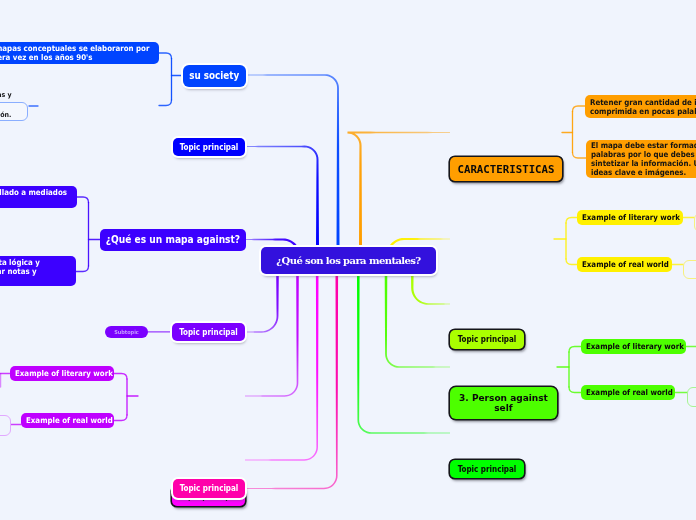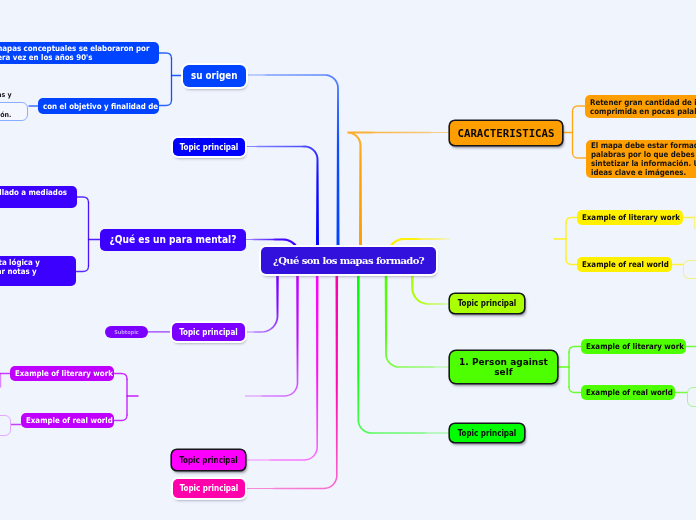--- a/index.html
+++ b/index.html
@@ -8,21 +8,21 @@
        font-family:"DejaVu Sans",sans-serif;}
   #stage{position:relative;width:696px;height:520px;overflow:hidden;background:#f0f4fd;}
   svg#links{position:absolute;left:0;top:0;width:696px;height:520px;}
   #nodes{position:absolute;left:0;top:0;width:696px;height:520px;}
   .node{position:absolute;box-sizing:border-box;display:flex;align-items:center;
         justify-content:center;text-align:center;font-weight:bold;
         border-radius:5px;padding:0 5px;}
   .node .lbl{display:block;width:100%;white-space:nowrap;}
   .node.wrap .lbl{white-space:pre-line;}
   .st-white{box-shadow:0 0 0 2px #ffffff, 1px 2.5px 2.5px rgba(90,90,110,0.40);}
-  .st-black{box-shadow:0 0 0 1.6px #15151a, 1.5px 2.5px 2.5px rgba(40,40,50,0.45);}
+  .st-black{box-shadow:0 0 0 1.6px #15151a, 1.5px 2.5px 2.5px rgba(40,40,50,0.45);margin-top:36px;}
   .st-plain{border:0;}
   .st-ghostb{border:1.3px solid #8aaeff;background:rgba(255,255,255,0.30);}
   .st-ghostmp{border:1.3px solid #e2a8ff;background:rgba(255,255,255,0.25);}
   .st-ghosty{border:1.3px solid #f6f07e;background:rgba(255,255,255,0.25);}
   .st-ghostg{border:1.3px solid #a6f592;background:rgba(255,255,255,0.25);}
 </style>
 </head>
 <body>
 <div id="stage">
   <svg id="links" viewBox="0 0 696 520">
@@ -129,41 +129,38 @@
       <path d="M 672 264.5 H 683" fill="none" stroke="#fff000" stroke-width="1.30" stroke-opacity="0.750" stroke-linecap="round"></path>
       <path d="M 569 352 V 387" fill="none" stroke="#4dff00" stroke-width="1.30" stroke-opacity="0.920" stroke-linecap="round"></path>
       <path d="M 569 352 Q 569 346.5 574.5 346.5 H 581" fill="none" stroke="#4dff00" stroke-width="1.30" stroke-opacity="0.820" stroke-linecap="round"></path>
       <path d="M 569 387 Q 569 392.5 574.5 392.5 H 581" fill="none" stroke="#4dff00" stroke-width="1.30" stroke-opacity="0.820" stroke-linecap="round"></path>
       <path d="M 569 367 H 557" fill="none" stroke="#4dff00" stroke-width="1.30" stroke-opacity="0.880" stroke-linecap="round"></path>
       <path d="M 686 346.5 H 696" fill="none" stroke="#4dff00" stroke-width="1.30" stroke-opacity="0.750" stroke-linecap="round"></path>
       <path d="M 675 392.5 H 687" fill="none" stroke="#4dff00" stroke-width="1.30" stroke-opacity="0.750" stroke-linecap="round"></path>
     </svg>
   <div id="nodes">
       <div class="node st-white" style="left: 183px; top: 64.5px; width: 62.5px; height: 22.5px; background: rgb(0, 68, 255); color: rgb(255, 255, 255); font-size: 9.8px; font-family: &quot;DejaVu Sans Condensed&quot;, &quot;DejaVu Sans&quot;, sans-serif; border-radius: 6px;">
-        <span class="lbl">su origen</span>
+        <span class="lbl">su society</span>
       </div>
       <div class="node st-plain wrap" style="left: -26px; top: 41.5px; width: 185px; height: 22px; background: rgb(0, 68, 255); color: rgb(255, 255, 255); font-size: 7.85px; font-family: &quot;DejaVu Sans Condensed&quot;, &quot;DejaVu Sans&quot;, sans-serif; border-radius: 5px; text-align: left; padding: 0px 5px;">
         <span class="lbl">Los mapas conceptuales se elaboraron por
 primera vez en los años 90's</span>
       </div>
-      <div class="node st-plain" style="left: 38px; top: 98px; width: 121px; height: 16px; background: rgb(0, 68, 255); color: rgb(255, 255, 255); font-size: 7.85px; font-family: &quot;DejaVu Sans Condensed&quot;, &quot;DejaVu Sans&quot;, sans-serif; border-radius: 5px;">
-        <span class="lbl">con el objetivo y finalidad de</span>
-      </div>
       <div class="node st-ghostb" style="left: -112px; top: 101.5px; width: 140px; height: 19.5px; background: rgba(255, 255, 255, 0.28); color: rgb(26, 26, 30); font-size: 7px; font-family: &quot;DejaVu Sans Condensed&quot;, &quot;DejaVu Sans&quot;, sans-serif; border-radius: 6px;">
         <span class="lbl"></span>
       </div>
       <div class="node st-plain wrap" style="left: -150.5px; top: 90.8px; width: 162px; height: 30px; background: transparent; color: rgb(23, 23, 27); font-size: 7px; font-family: &quot;DejaVu Sans Condensed&quot;, &quot;DejaVu Sans&quot;, sans-serif; text-align: right; padding: 0px; line-height: 2.78;">
         <span class="lbl">organizar las ideas y
 facilitar la comprensión.</span>
       </div>
       <div class="node st-white" style="left: 173px; top: 138px; width: 72px; height: 18px; background: rgb(0, 0, 255); color: rgb(255, 255, 255); font-size: 8px; font-family: &quot;DejaVu Sans Condensed&quot;, &quot;DejaVu Sans&quot;, sans-serif;">
         <span class="lbl">Topic principal</span>
       </div>
       <div class="node st-plain" style="left: 100px; top: 228.5px; width: 146px; height: 22px; background: rgb(60, 0, 255); color: rgb(255, 255, 255); font-size: 10.1px; font-family: &quot;DejaVu Sans Condensed&quot;, &quot;DejaVu Sans&quot;, sans-serif; border-radius: 5px;">
-        <span class="lbl">¿Qué es un para mental?</span>
+        <span class="lbl">¿Qué es un mapa against?</span>
       </div>
       <div class="node st-plain wrap" style="left: -53px; top: 186px; width: 129.5px; height: 22px; background: rgb(60, 0, 255); color: rgb(255, 255, 255); font-size: 7.85px; font-family: &quot;DejaVu Sans Condensed&quot;, &quot;DejaVu Sans&quot;, sans-serif; border-radius: 5px; text-align: left; padding: 0px 5px;">
         <span class="lbl">Fue desarrollado a mediados
 de 1970.</span>
       </div>
       <div class="node st-plain wrap" style="left: -80.4px; top: 256px; width: 156.7px; height: 30px; background: rgb(60, 0, 255); color: rgb(255, 255, 255); font-size: 7.85px; font-family: &quot;DejaVu Sans Condensed&quot;, &quot;DejaVu Sans&quot;, sans-serif; border-radius: 5px; text-align: left; padding: 0px 5px;">
         <span class="lbl">Representa una ruta lógica y
 sirve para organizar notas y
 conceptos.</span>
       </div>
@@ -210,32 +207,32 @@
       <div class="node st-ghosty" style="left: 694px; top: 213px; width: 52px; height: 19px; background: transparent; color: rgb(0, 0, 0); font-size: 8px; font-family: &quot;DejaVu Sans Condensed&quot;, &quot;DejaVu Sans&quot;, sans-serif; border-radius: 6px;">
         <span class="lbl"></span>
       </div>
       <div class="node st-ghosty" style="left: 683px; top: 260px; width: 52px; height: 19px; background: transparent; color: rgb(0, 0, 0); font-size: 8px; font-family: &quot;DejaVu Sans Condensed&quot;, &quot;DejaVu Sans&quot;, sans-serif; border-radius: 6px;">
         <span class="lbl"></span>
       </div>
       <div class="node st-black" style="left: 450px; top: 294px; width: 74px; height: 19px; background: rgb(170, 255, 0); color: rgb(10, 10, 10); font-size: 8px; font-family: &quot;DejaVu Sans Condensed&quot;, &quot;DejaVu Sans&quot;, sans-serif;">
         <span class="lbl">Topic principal</span>
       </div>
       <div class="node st-black wrap" style="left: 450px; top: 351px; width: 107px; height: 32px; background: rgb(77, 255, 0); color: rgb(10, 10, 10); font-size: 9px; font-family: &quot;DejaVu Sans&quot;, sans-serif; border-radius: 6px;">
-        <span class="lbl">1. Person against
+        <span class="lbl">3. Person against
 self</span>
       </div>
       <div class="node st-plain" style="left: 581px; top: 339px; width: 105px; height: 15px; background: rgb(77, 255, 0); color: rgb(10, 10, 10); font-size: 7.85px; font-family: &quot;DejaVu Sans Condensed&quot;, &quot;DejaVu Sans&quot;, sans-serif; border-radius: 5px;">
         <span class="lbl">Example of literary work</span>
       </div>
       <div class="node st-plain" style="left: 581px; top: 385px; width: 94px; height: 15px; background: rgb(77, 255, 0); color: rgb(10, 10, 10); font-size: 7.85px; font-family: &quot;DejaVu Sans Condensed&quot;, &quot;DejaVu Sans&quot;, sans-serif; border-radius: 5px;">
         <span class="lbl">Example of real world</span>
       </div>
       <div class="node st-ghostg" style="left: 687px; top: 387px; width: 52px; height: 20px; background: transparent; color: rgb(0, 0, 0); font-size: 8px; font-family: &quot;DejaVu Sans Condensed&quot;, &quot;DejaVu Sans&quot;, sans-serif; border-radius: 6px;">
         <span class="lbl"></span>
       </div>
       <div class="node st-black" style="left: 450px; top: 424px; width: 74px; height: 18px; background: rgb(0, 255, 0); color: rgb(10, 10, 10); font-size: 8px; font-family: &quot;DejaVu Sans Condensed&quot;, &quot;DejaVu Sans&quot;, sans-serif;">
         <span class="lbl">Topic principal</span>
       </div>
       <div class="node st-white" style="left: 261px; top: 247px; width: 175px; height: 27px; background: rgb(51, 17, 221); color: rgb(255, 255, 255); font-size: 10px; letter-spacing: -0.58px; font-family: &quot;DejaVu Serif&quot;, serif;">
-        <span class="lbl">¿Qué son los mapas formado?</span>
+        <span class="lbl">¿Qué son los para mentales?</span>
       </div>
     </div>
 </div>
 
 </body></html>

